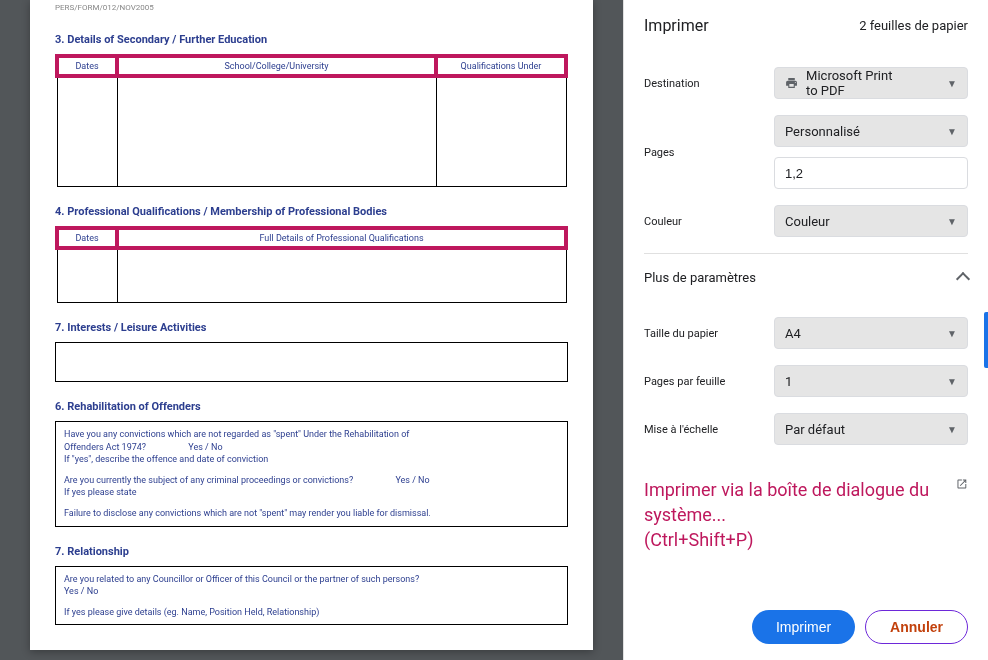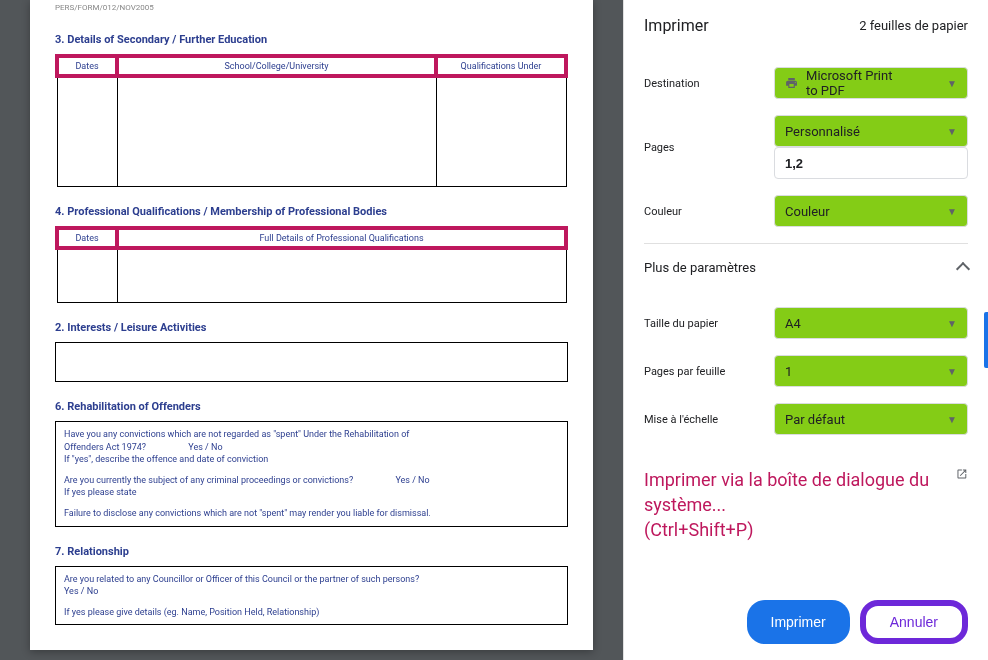--- a/index.html
+++ b/index.html
@@ -160,21 +160,21 @@
     
     .setting-control {
       flex: 1;
     }
     
     .select-box {
       width: 100%;
       height: 32px;
       border: 1px solid #dadce0;
       border-radius: 4px;
-      background: #84cc16;
+      background: #e5e5e5;
       padding: 0 10px;
       font-size: 13px;
       color: #202124;
       display: flex;
       align-items: center;
       justify-content: space-between;
       cursor: pointer;
       gap: 48px;
     }
     
@@ -186,21 +186,21 @@
     
     .pages-input {
       width: 100%;
       height: 32px;
       border: 1px solid #dadce0;
       border-radius: 4px;
       background: white;
       padding: 0 10px;
       font-size: 13px;
       color: #202124;
-      font-weight: bold;
+      margin-top: 10px;
     }
     
     .more-settings {
       display: flex;
       justify-content: space-between;
       align-items: flex-start;
       padding: 16px 0;
       cursor: pointer;
       font-size: 13px;
       color: #202124;
@@ -237,22 +237,23 @@
       border: none;
     }
     
     .btn-primary {
       background: #1a73e8;
       color: white;
     }
     
     .btn-secondary {
       background: white;
-      color: #6d28d9;
-      border: 6px solid #6d28d9;
+      color: #c2410c;
+      border: 1px solid #6d28d9;
+      font-weight: bold;
     }
     
     .arrow-icon {
       font-size: 10px;
       color: #5f6368;
     }
     
     .chevron-up {
       display: inline-block;
       width: 10px;
@@ -319,21 +320,21 @@
         </tr>
       </thead>
       <tbody>
         <tr>
           <td style="height:55px"></td>
           <td></td>
         </tr>
       </tbody>
     </table>
 
-    <div class="section-title">2.  Interests / Leisure Activities</div>
+    <div class="section-title">7.  Interests / Leisure Activities</div>
     <div class="empty-box"></div>
 
     <div class="section-title">6.  Rehabilitation of Offenders</div>
     <div class="text-box">
       <p>
         <span>Have you any convictions which are not regarded as "spent" Under the Rehabilitation of</span><br>
         <span>Offenders Act 1974?</span>
         <span class="yes-no-inline">Yes / No</span><br>
         <span>If "yes", describe the offence and date of conviction</span>
       </p>

